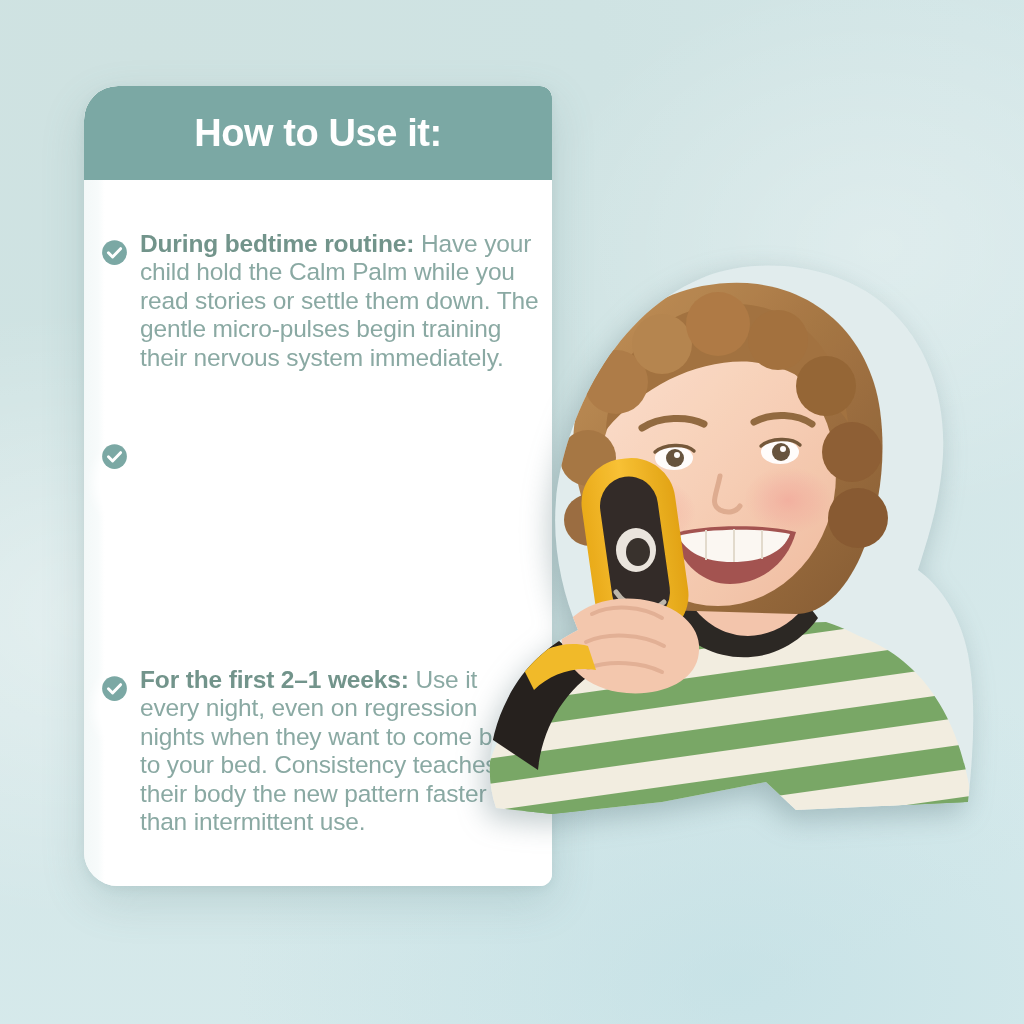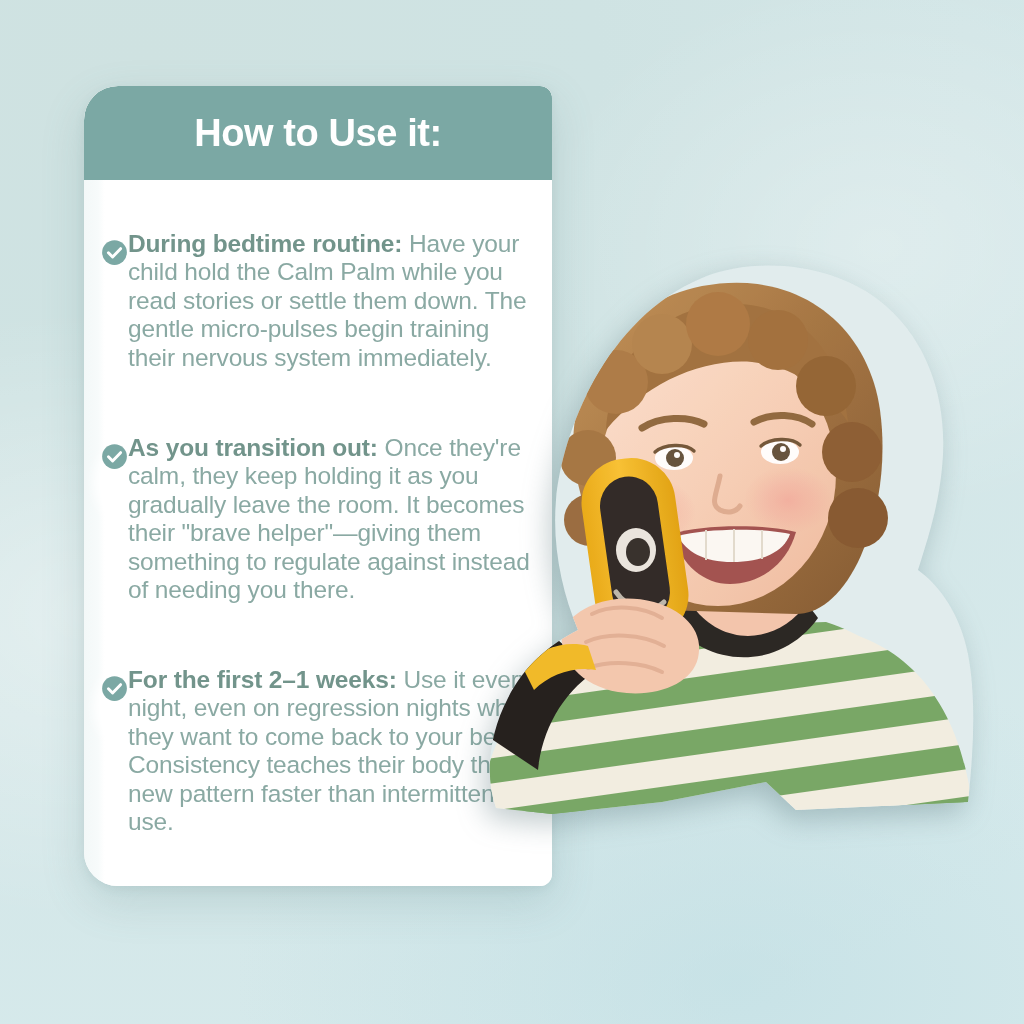--- a/index.html
+++ b/index.html
@@ -87,21 +87,21 @@
     pointer-events: none;
   }
   #glow-1 { top: 244px; }
   #glow-2 { top: 468px; }
 
   .bullet {
     position: absolute;
     left: 0;
     width: 100%;
     display: flex;
-    gap: 0;
+    gap: 12px;
     padding-left: 17px;
     padding-right: 12px;
   }
   #bullet-0 { top: 50px; }
   #bullet-1 { top: 254px; }
   #bullet-2 { top: 486px; }
 
   .check-icon {
     flex: 0 0 auto;
     width: 27px;
@@ -160,21 +160,20 @@
       <div class="bullet-text"><span class="bullet-label">During bedtime routine:</span><span> Have your child hold the Calm Palm while you read stories or settle them down. The gentle micro-pulses begin training their nervous system immediately.</span></div>
     </div>
 
     <div class="bullet" id="bullet-1">
       <span class="check-icon">
         <svg viewBox="0 0 24 24">
           <circle cx="12" cy="12" r="11" fill="#7ba8a4"></circle>
           <path d="M6.6 12.3 L10.3 16 L17.4 8.6" fill="none" stroke="#ffffff" stroke-width="2.6" stroke-linecap="round" stroke-linejoin="round"></path>
         </svg>
       </span>
-      <div class="bullet-text"><span class="bullet-label">As you transition out:</span><span> Once they're calm, they keep holding it as you gradually leave the room. It becomes their "brave helper"—giving them something to regulate against instead of needing you there.</span></div>
     </div>
 
     <div class="bullet" id="bullet-2">
       <span class="check-icon">
         <svg viewBox="0 0 24 24">
           <circle cx="12" cy="12" r="11" fill="#7ba8a4"></circle>
           <path d="M6.6 12.3 L10.3 16 L17.4 8.6" fill="none" stroke="#ffffff" stroke-width="2.6" stroke-linecap="round" stroke-linejoin="round"></path>
         </svg>
       </span>
       <div class="bullet-text"><span class="bullet-label">For the first 2–1 weeks:</span><span>  Use it every night, even on regression nights when they want to come back to your bed. Consistency teaches their body the new pattern faster than intermittent use.</span></div>

